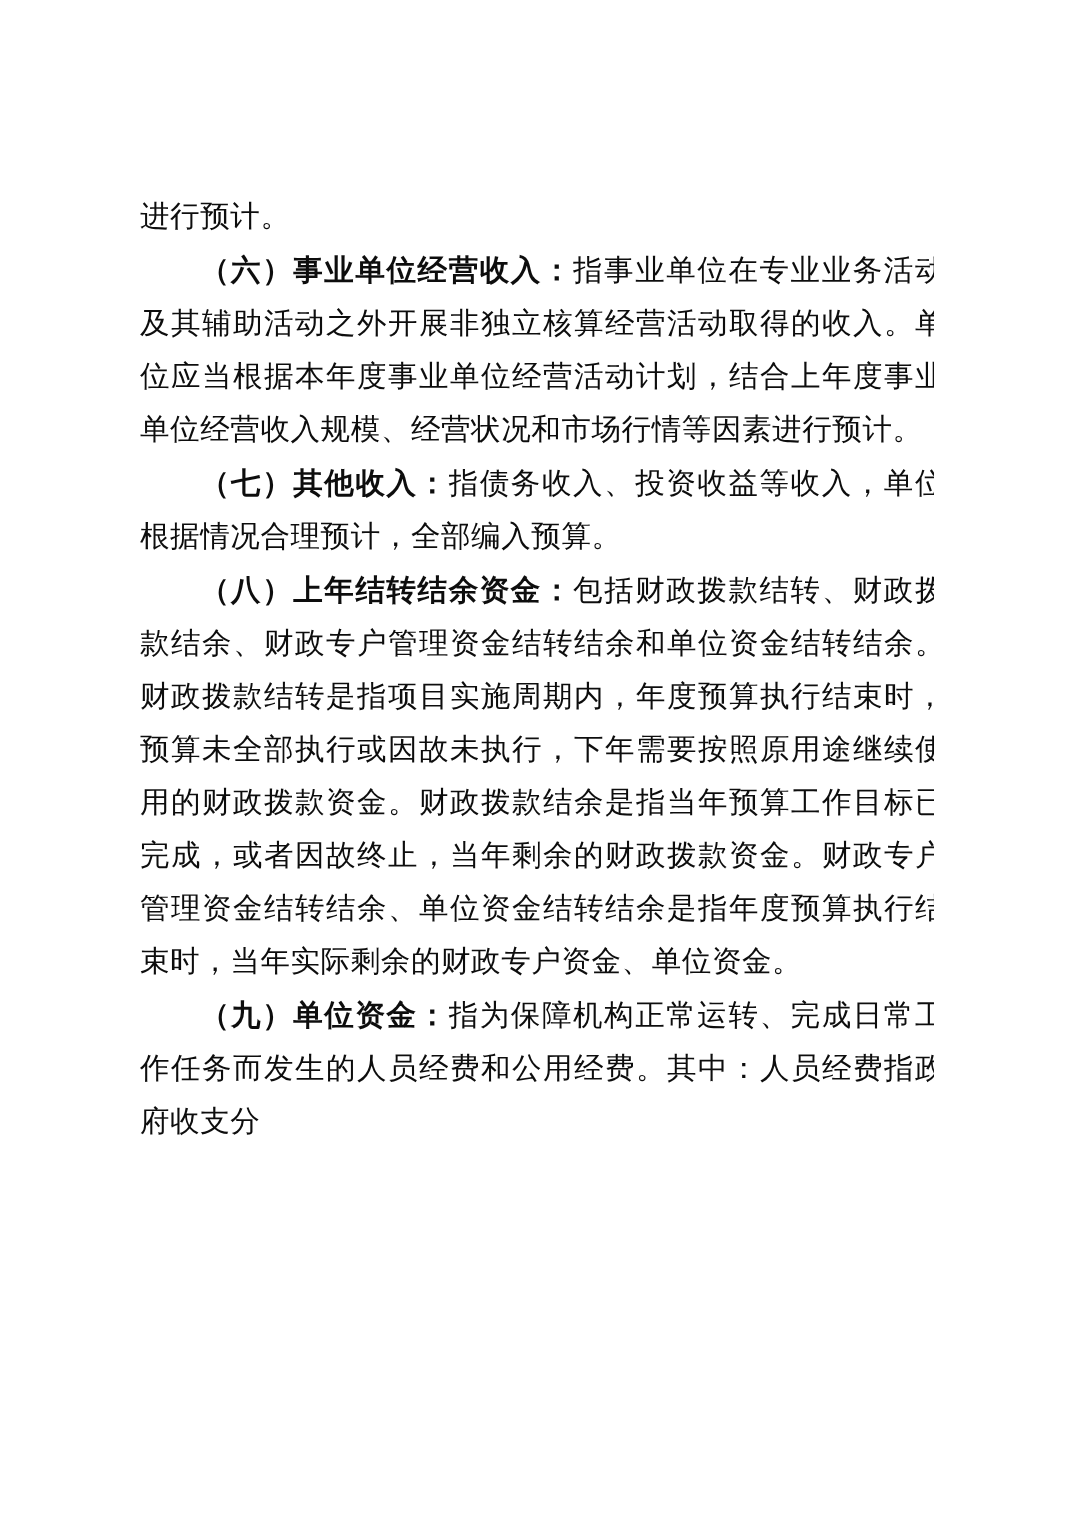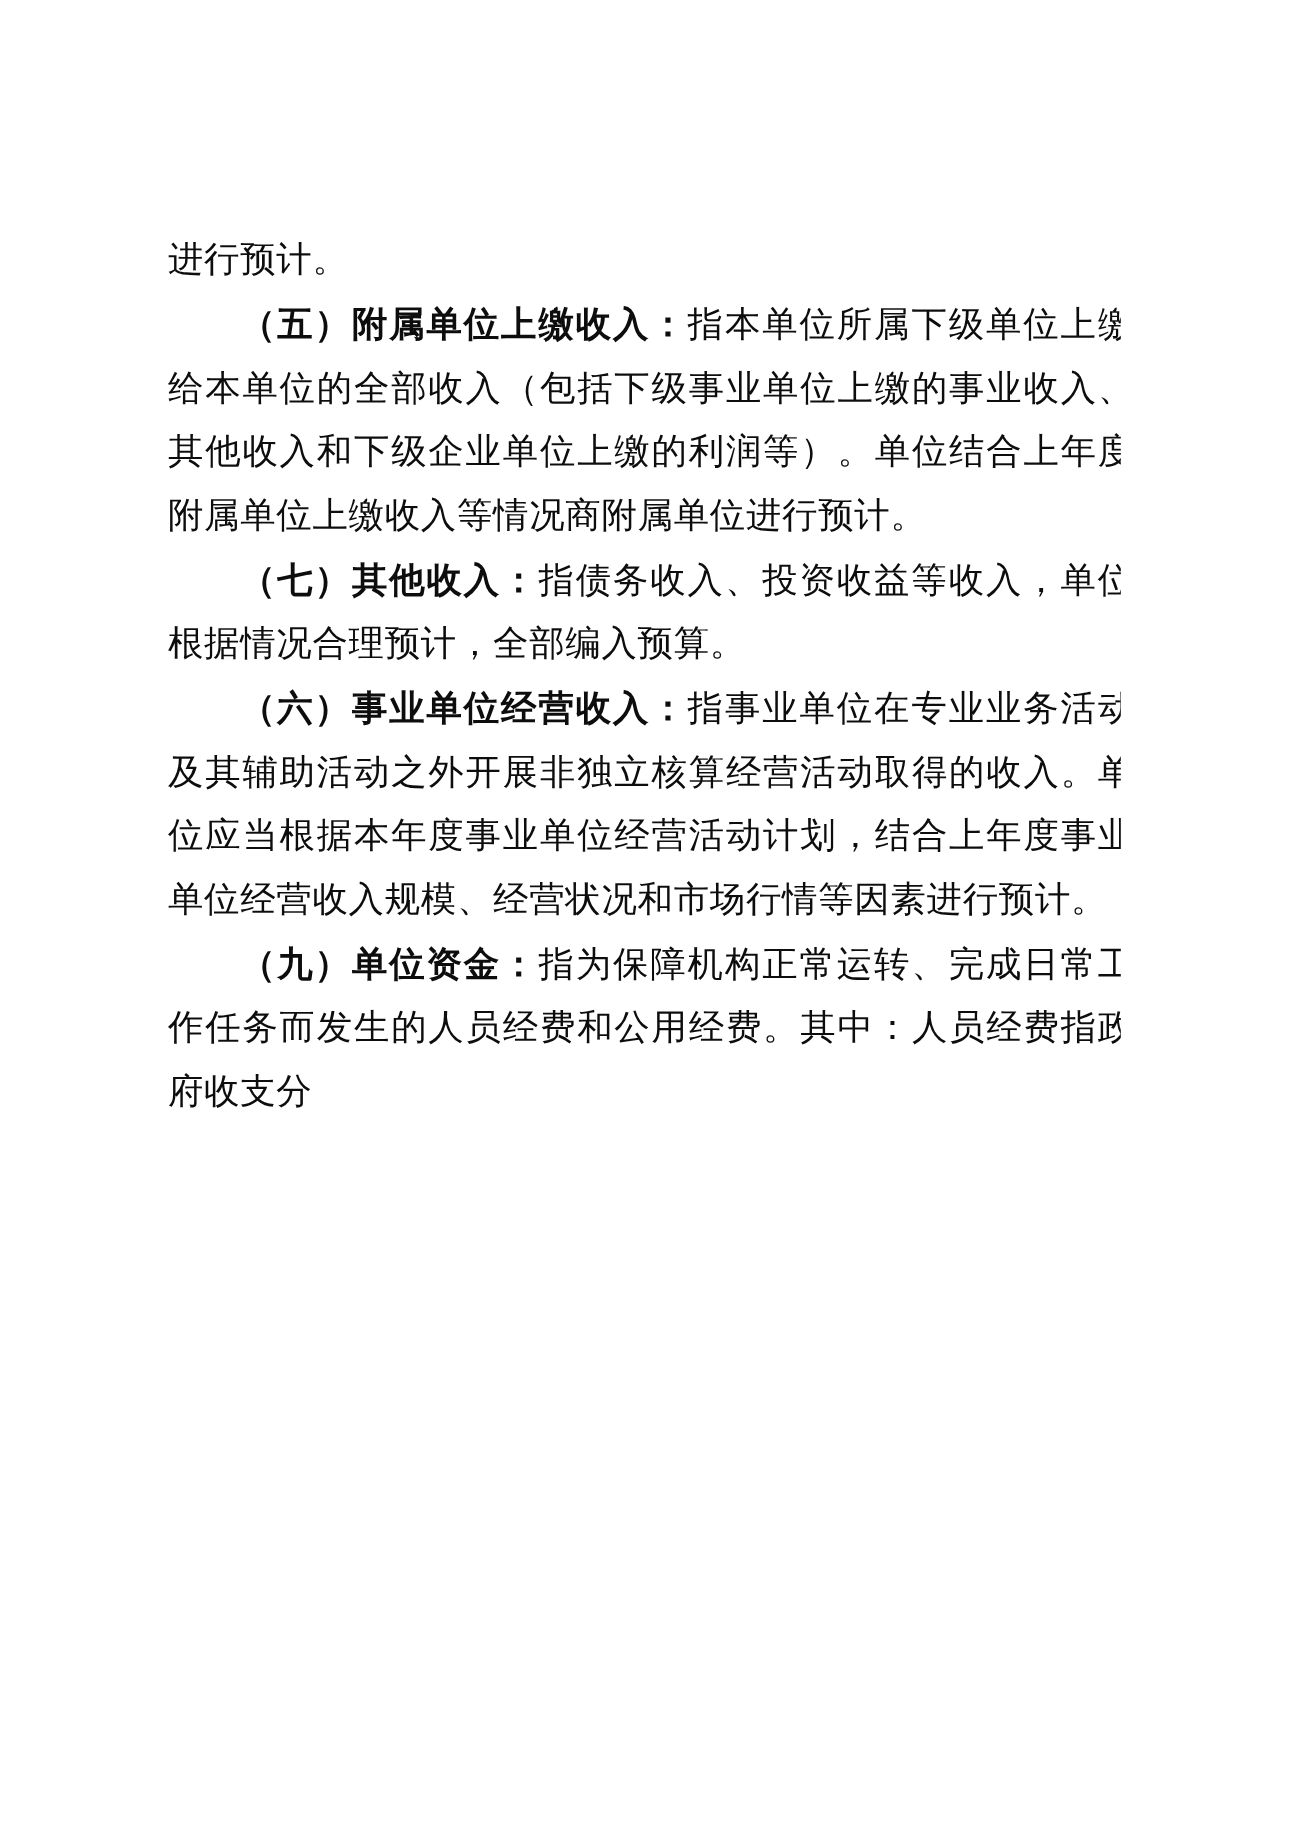--- a/index.html
+++ b/index.html
@@ -41,31 +41,31 @@
 </head>
 <body>
 
 <div class="page">
   <div class="content">
 
     <p class="para">
       <span>进行预计。</span>
     </p>
 
+
     <p class="para indent">
-      <span class="bold">（五）附属单位上缴收入：</span><span>指本单位所属下级单位上缴给本单位的全部收入（包括下级事业单位上缴的事业收入、其他收入和下级企业单位上缴的利润等）。单位结合上年度附属单位上缴收入等情况商附属单位进行预计。</span>
+      <span class="bold">（六）事业单位经营收入：</span><span>指事业单位在专业业务活动及其辅助活动之外开展非独立核算经营活动取得的收入。单位应当根据本年度事业单位经营活动计划，结合上年度事业单位经营收入规模、经营状况和市场行情等因素进行预计。</span>
     </p>
 
     <p class="para indent">
       <span class="bold">（七）其他收入：</span><span>指债务收入、投资收益等收入，单位根据情况合理预计，全部编入预算。</span>
     </p>
 
     <p class="para indent">
-      <span class="bold">（六）事业单位经营收入：</span><span>指事业单位在专业业务活动及其辅助活动之外开展非独立核算经营活动取得的收入。单位应当根据本年度事业单位经营活动计划，结合上年度事业单位经营收入规模、经营状况和市场行情等因素进行预计。</span>
+      <span class="bold">（八）上年结转结余资金：</span><span>包括财政拨款结转、财政拨款结余、财政专户管理资金结转结余和单位资金结转结余。财政拨款结转是指项目实施周期内，年度预算执行结束时，预算未全部执行或因故未执行，下年需要按照原用途继续使用的财政拨款资金。财政拨款结余是指当年预算工作目标已完成，或者因故终止，当年剩余的财政拨款资金。财政专户管理资金结转结余、单位资金结转结余是指年度预算执行结束时，当年实际剩余的财政专户资金、单位资金。</span>
     </p>
-
 
     <p class="para indent">
       <span class="bold">（九）单位资金：</span><span>指为保障机构正常运转、完成日常工作任务而发生的人员经费和公用经费。其中：人员经费指政府收支分</span>
     </p>
 
   </div>
 </div>
 
 </body></html>

